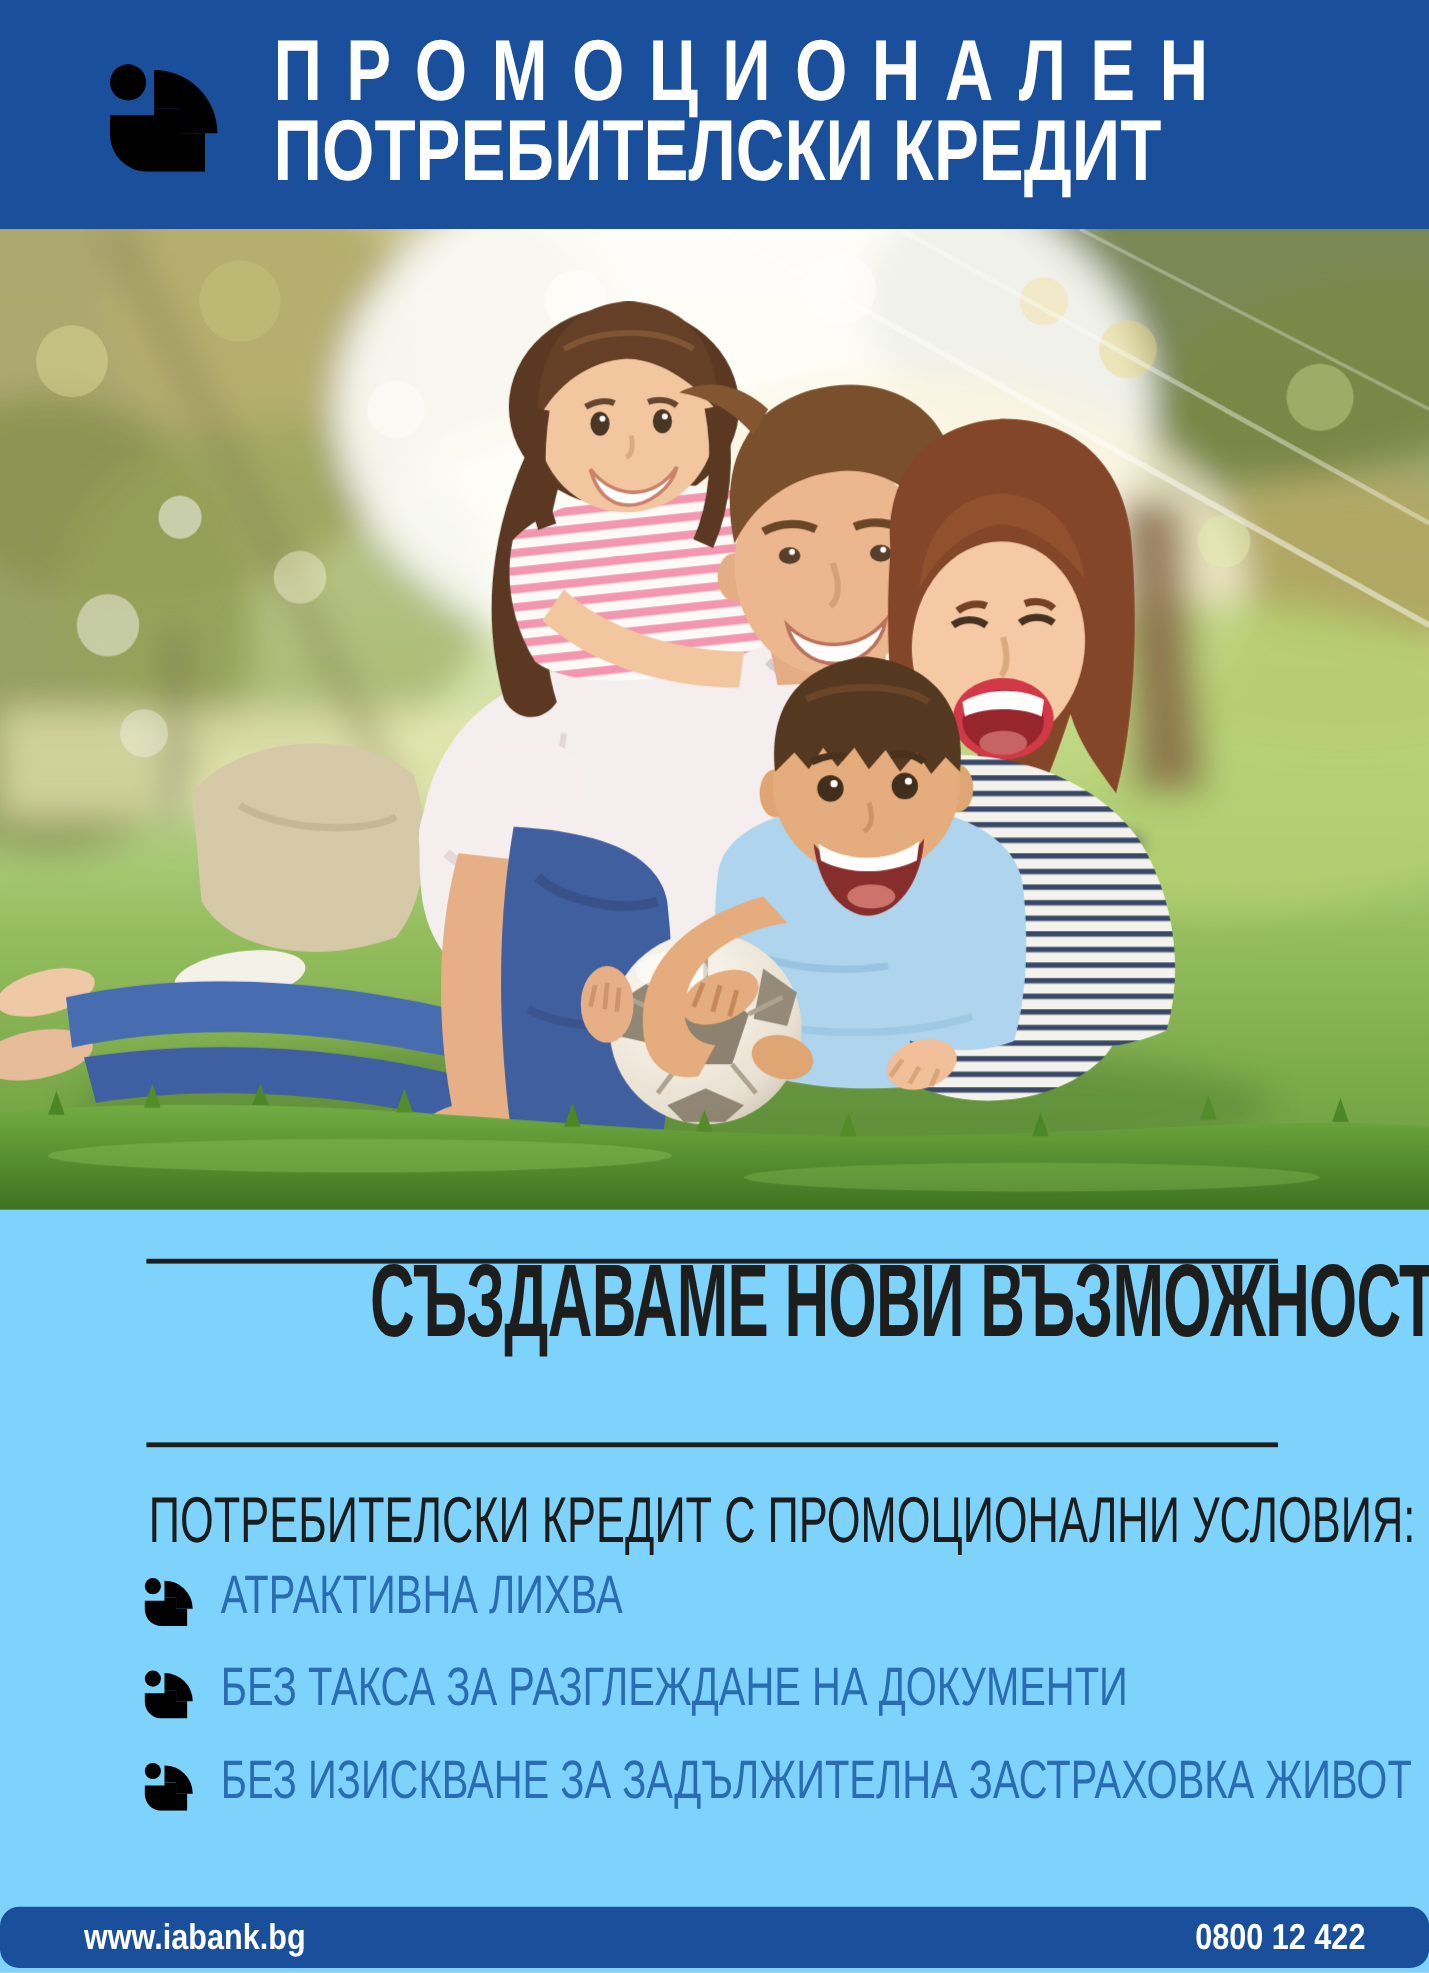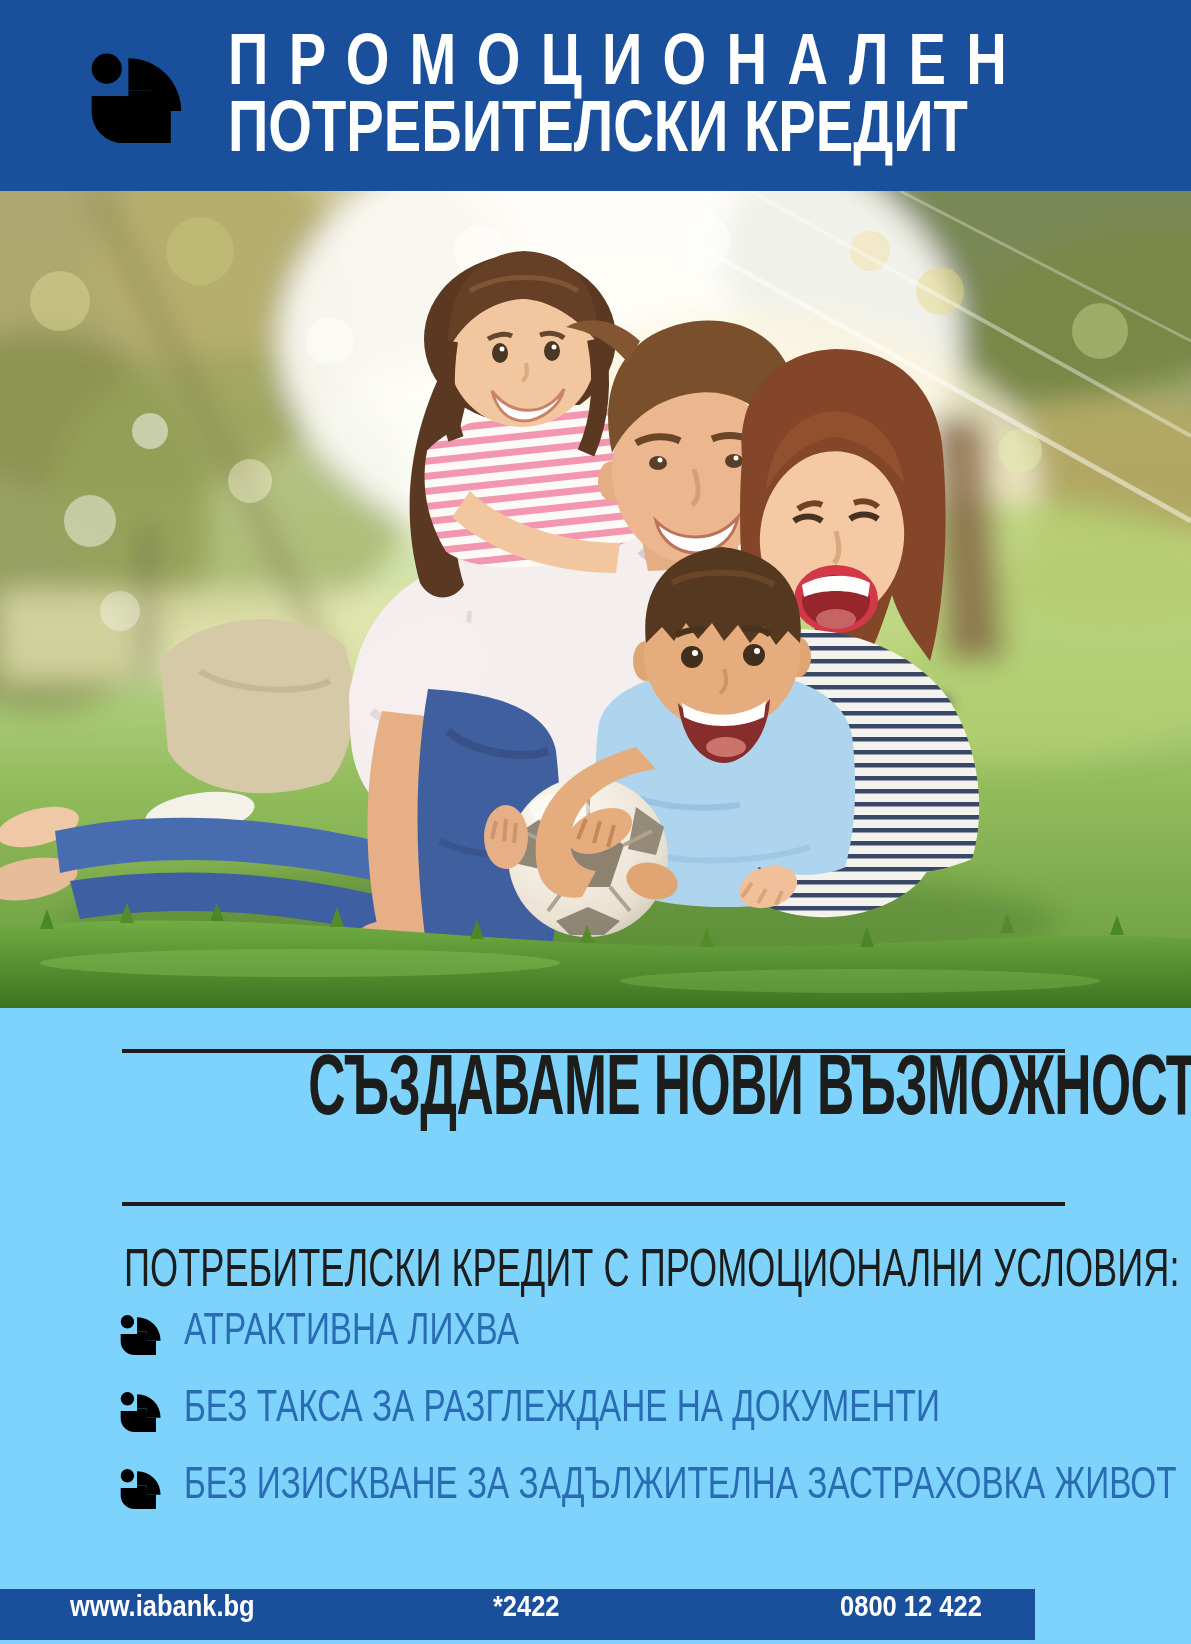--- a/index.html
+++ b/index.html
@@ -29,22 +29,22 @@
   .subtitle{position:absolute;left:124px;top:1238px;font-size:54px;line-height:58px;
         color:#1c1c1a;white-space:nowrap;}
   .subx{transform:scaleX(.67);}
   
   .benefit{position:absolute;left:118px;height:44px;display:flex;align-items:flex-end;}
   .benefit .bicon{width:44px;height:42px;flex:0 0 44px;margin-right:22px;}
   .benefit .bicon svg{width:100%;height:100%;overflow:visible;}
   .benefit-label{font-size:45px;color:var(--benefit-blue,#2a6cb3);white-space:nowrap;transform:scaleX(.74);}
   .b1{top:1311px;} .b2{top:1388px;} .b3{top:1465px;}
   
-  .footer{position:absolute;left:0;top:1589px;width:1035px;height:51px;background:var(--brand-blue,#1a4f9c);
-        display:flex;box-sizing:border-box;padding:0 53px 0 70px;color:#fff;}
+  .footer{position:absolute;left:0;top:1589px;width:1191px;height:51px;background:var(--brand-blue,#1a4f9c);
+        display:flex;align-items:center;box-sizing:border-box;padding:0 53px 0 70px;color:#fff;border-radius:16px;}
   .fcell{flex:1;font-weight:bold;font-size:30px;white-space:nowrap;}
   .fc-left{text-align:left;} .fc-center{text-align:center;} .fc-right{text-align:right;}
   .fx{transform:scaleX(.85);}
 </style>
 </head>
 <body>
 
 <svg width="0" height="0" style="position:absolute" aria-hidden="true">
   <defs>
     <symbol id="ab-mark" viewBox="0 0 104 100">
@@ -312,21 +312,18 @@
           <use href="#ab-mark"></use>
         </svg>
     </span>
     <span class="benefit-label cond ol">БЕЗ ИЗИСКВАНЕ ЗА ЗАДЪЛЖИТЕЛНА ЗАСТРАХОВКА ЖИВОТ</span>
   </div>
 
   <div class="footer">
     <div class="fcell fc-left">
       <span class="cond ol fx">www.iabank.bg</span>
     </div>
-    <div class="fcell fc-center">
-      <span class="cond oc fx">*2422</span>
-    </div>
     <div class="fcell fc-right">
       <span class="cond or fx">0800 12 422</span>
     </div>
   </div>
 
 </div>
 
 </body></html>

